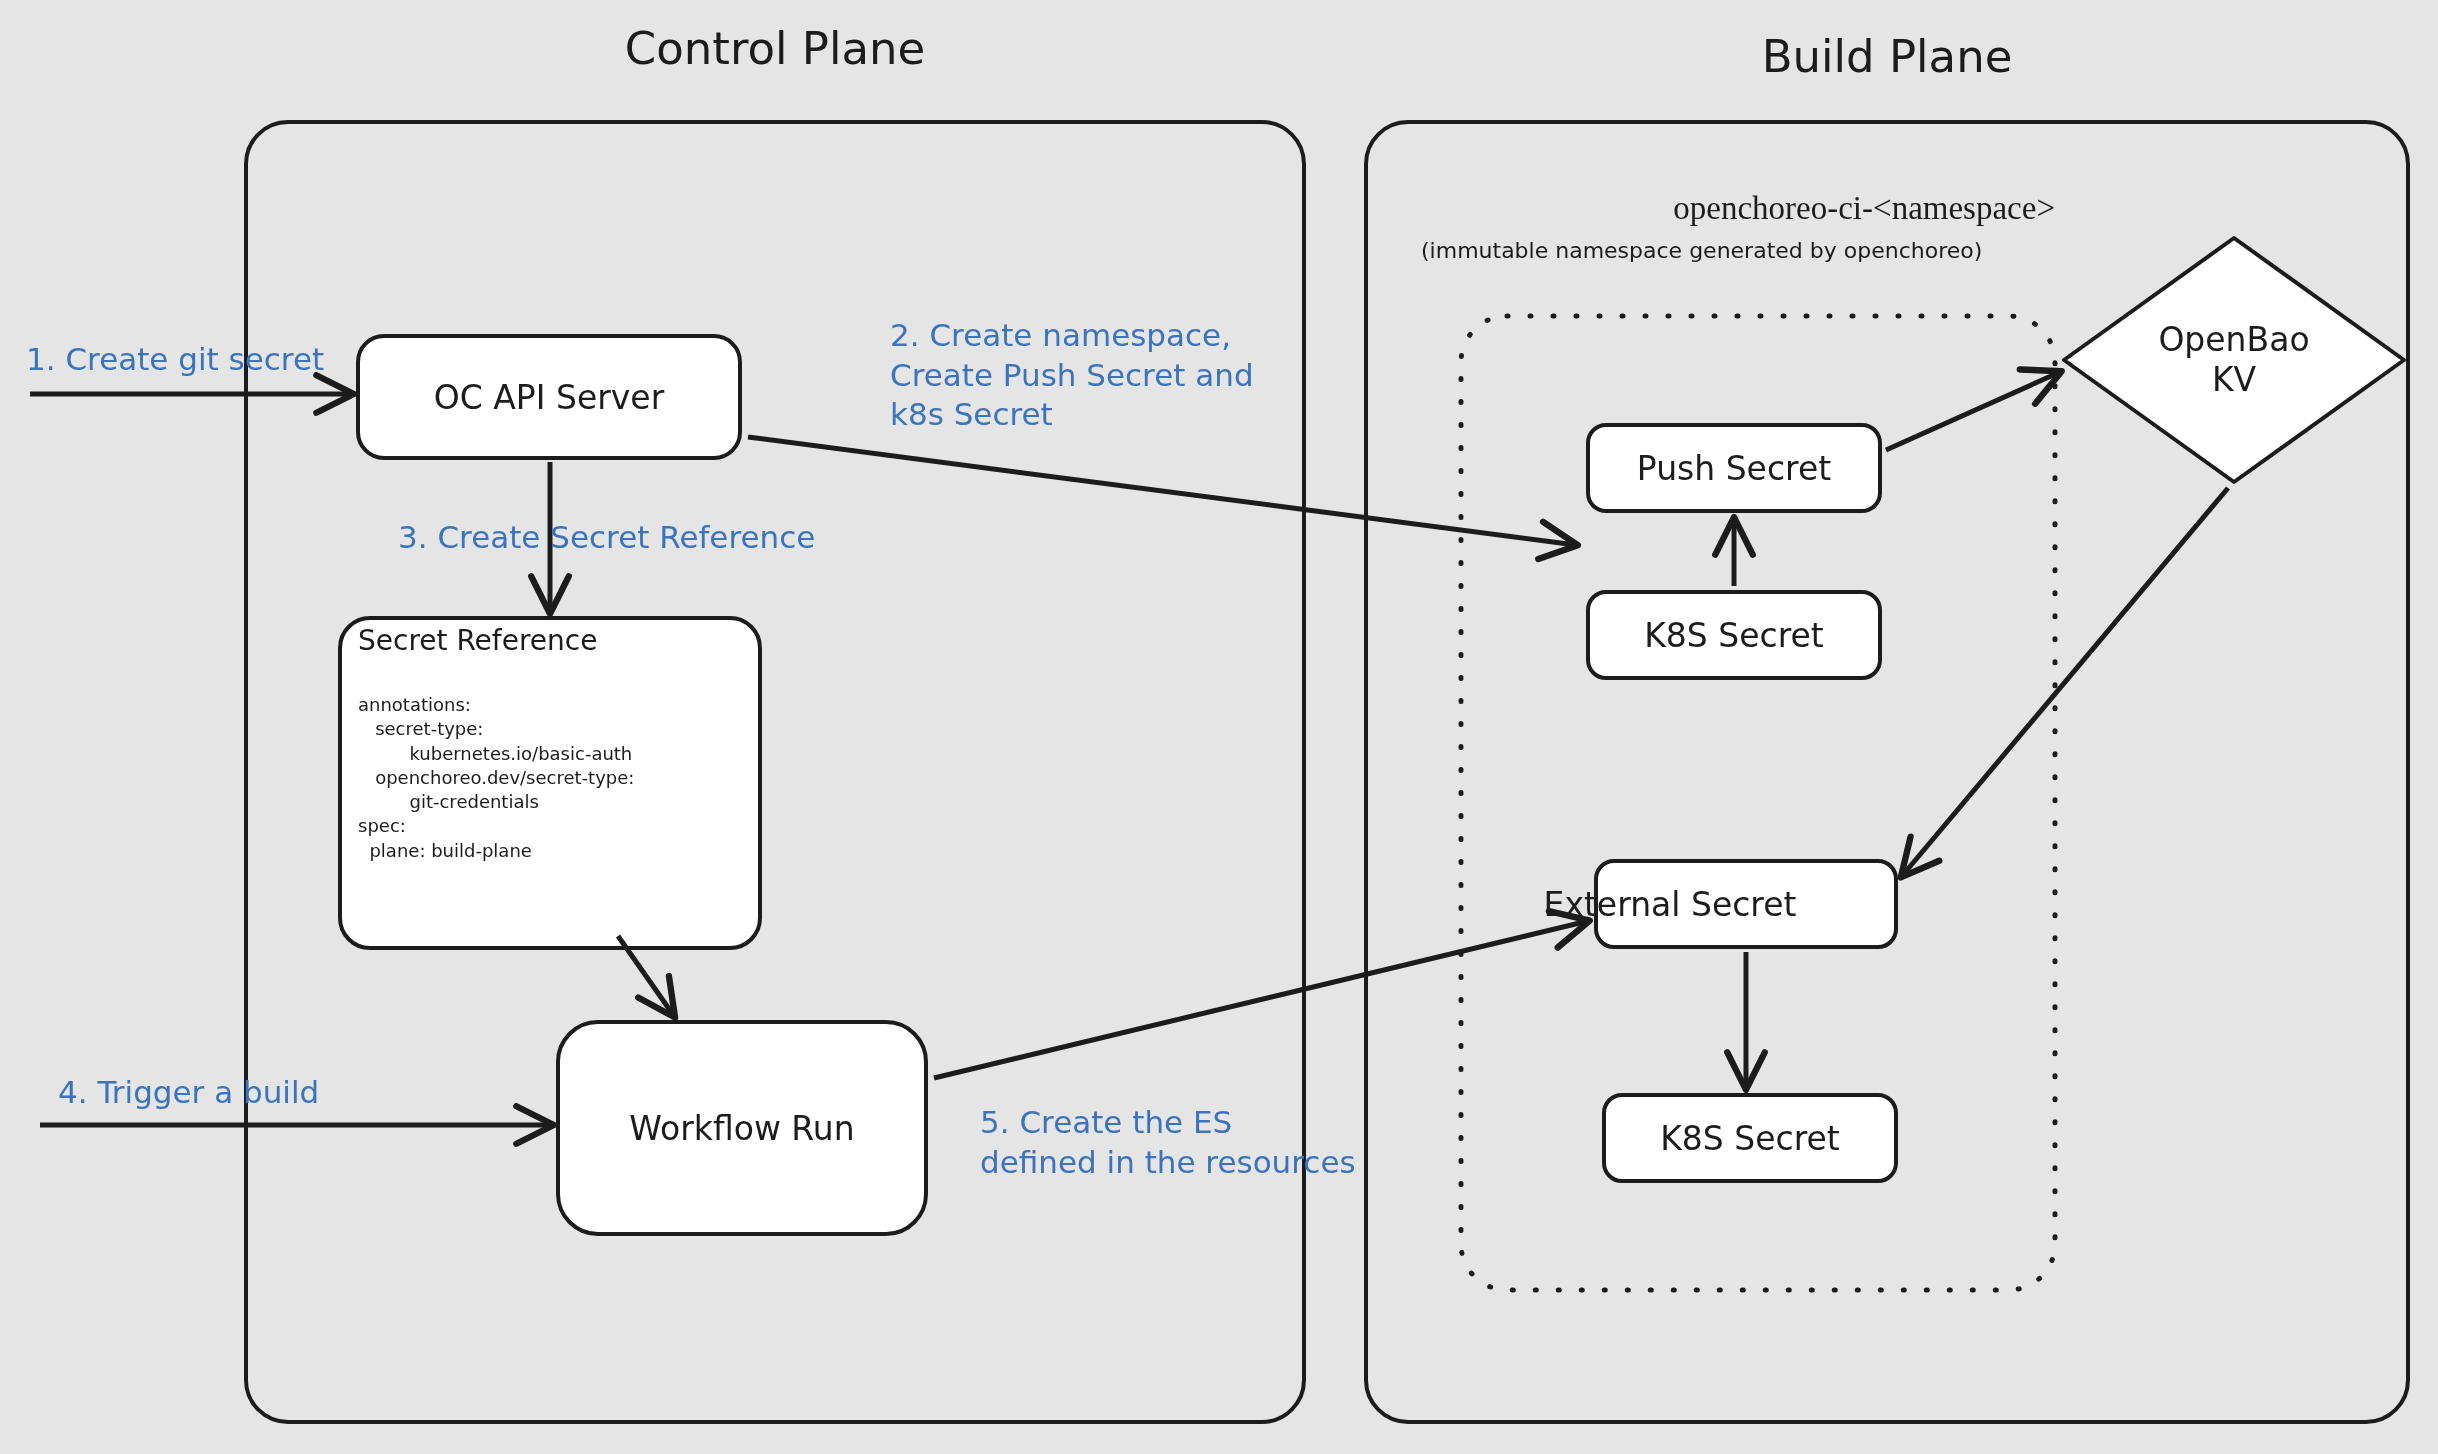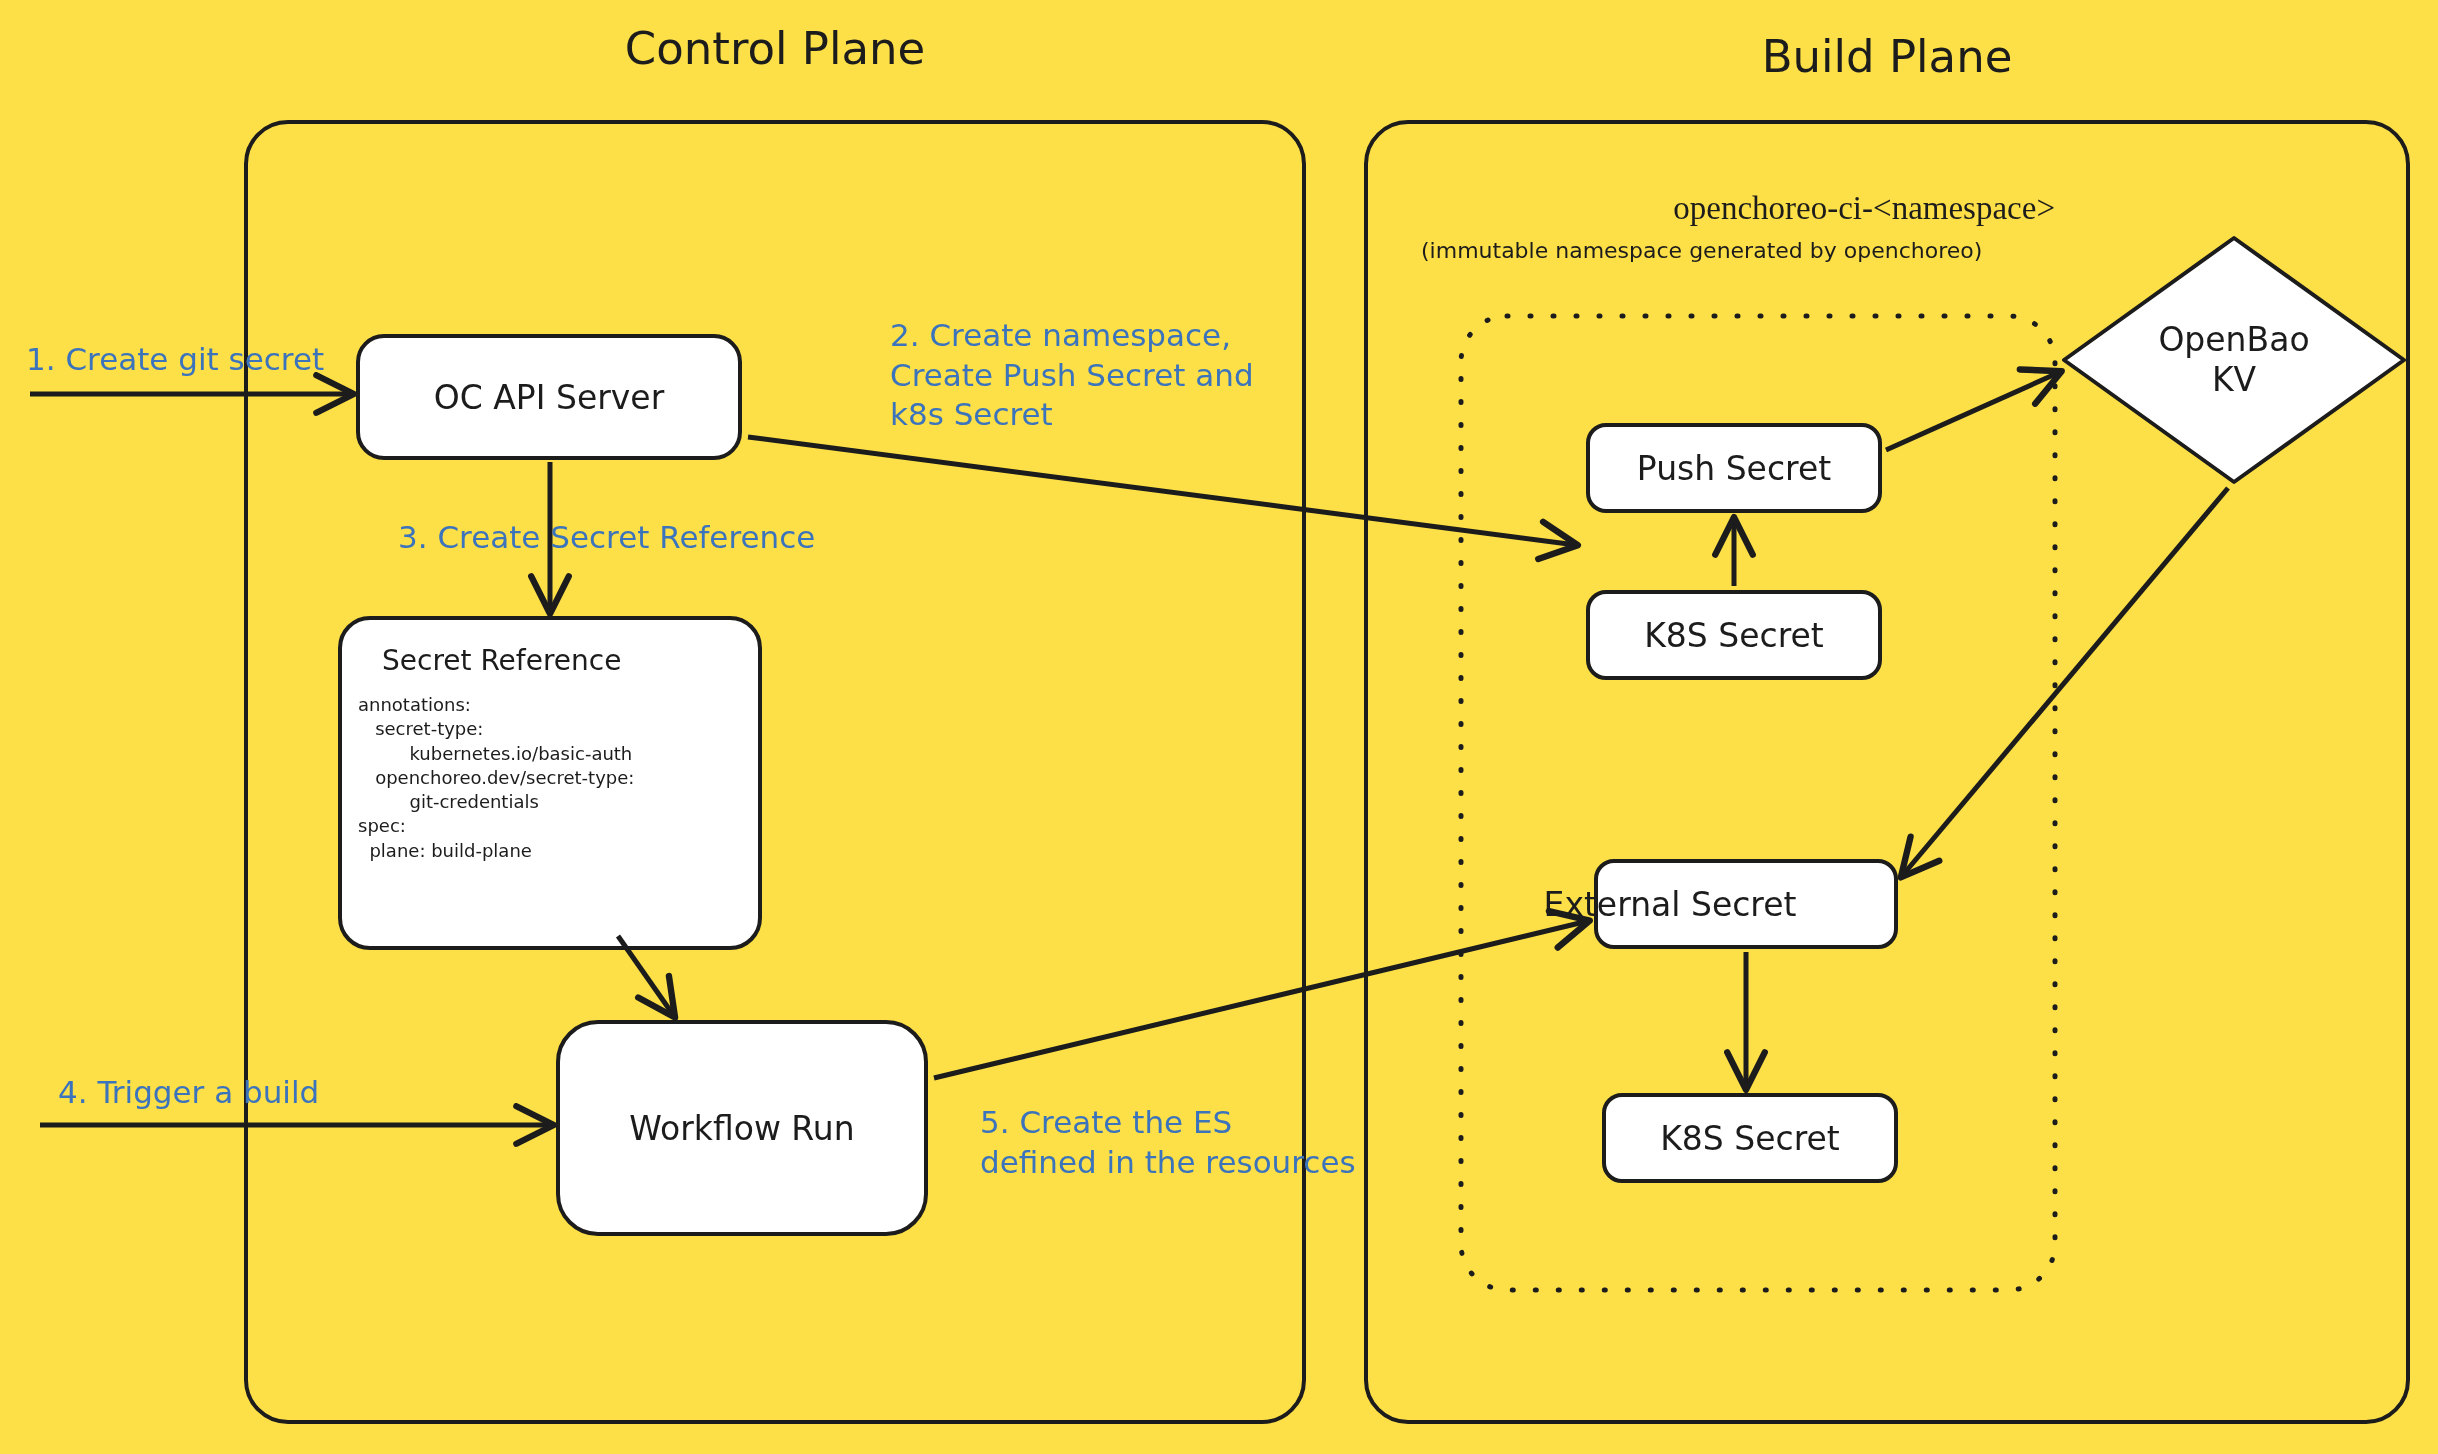--- a/index.html
+++ b/index.html
@@ -5,21 +5,21 @@
 <style>
   html, body {
     margin: 0;
     padding: 0;
     background: #ffffff;
   }
   #canvas {
     position: relative;
     width: 2438px;
     height: 1454px;
-    background: #fde047;
+    background: #e5e5e5;
     font-family: "DejaVu Sans", sans-serif;
     overflow: hidden;
   }
   svg.layer {
     position: absolute;
     left: 0;
     top: 0;
     width: 2438px;
     height: 1454px;
   }
@@ -150,21 +150,21 @@
 
   <div class="plane-title" style="left:1366px; top:30px; width:1042px;">Build Plane</div>
 
   <div class="ns-title" style="left:1461px; top:190px; width:594px;">openchoreo-ci-&lt;namespace&gt;</div>
 
   <div class="ns-sub" style="left:1421px; top:238px; width:674px;">(immutable namespace generated
 by openchoreo)</div>
 
   <div class="node-label" style="left:358px; top:336px; width:382px; height:122px;">OC API Server</div>
 
-  <div class="sr-title" style="left:358px; top:644px;margin-left:24px;">Secret Reference</div>
+  <div class="sr-title" style="left:358px; top:624px;">Secret Reference</div>
 
   <div class="sr-yaml" style="left:358px; top:693px;">annotations:
    secret-type:
          kubernetes.io/basic-auth
    openchoreo.dev/secret-type:
          git-credentials
 spec:
   plane: build-plane</div>
 
   <div class="node-label" style="left:1588px; top:425px; width:292px; height:86px;">Push Secret</div>

